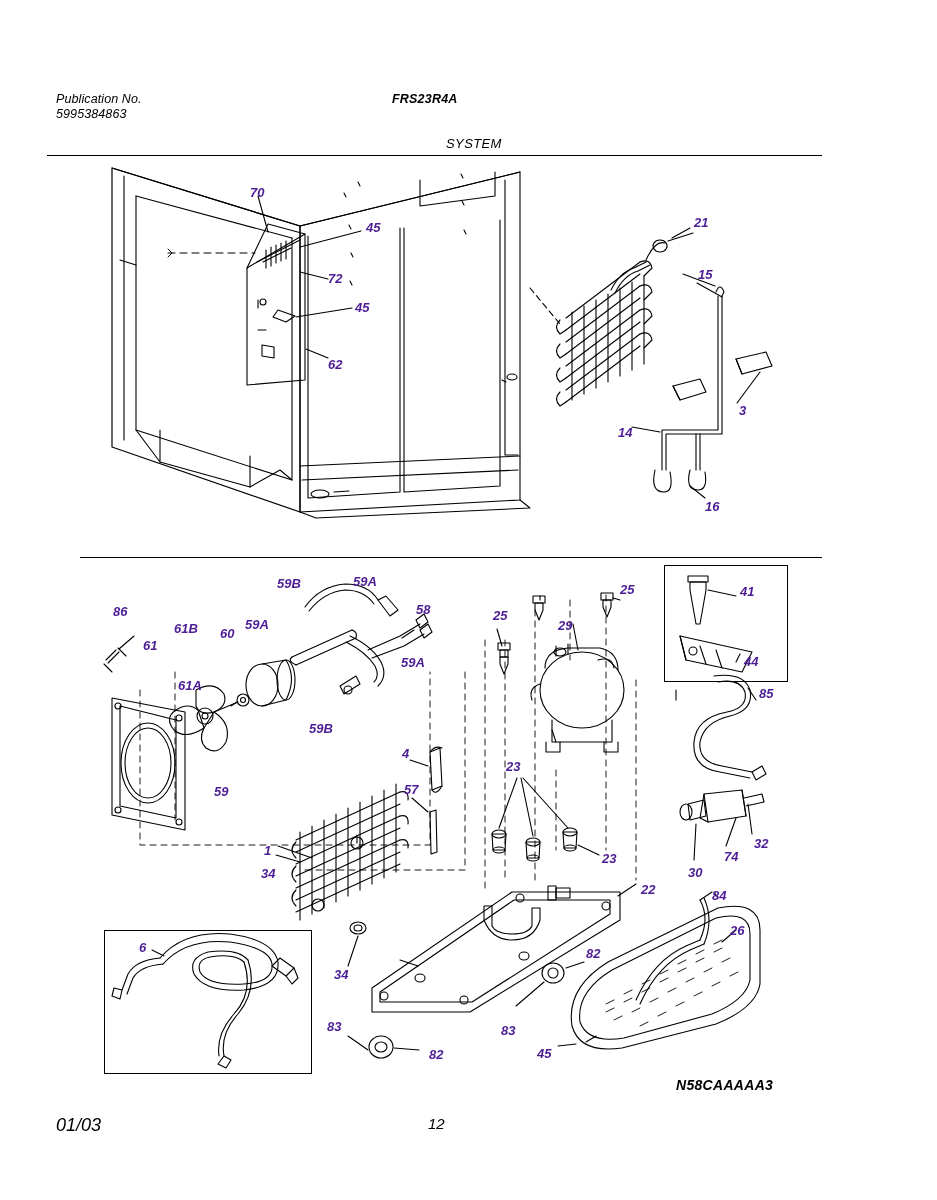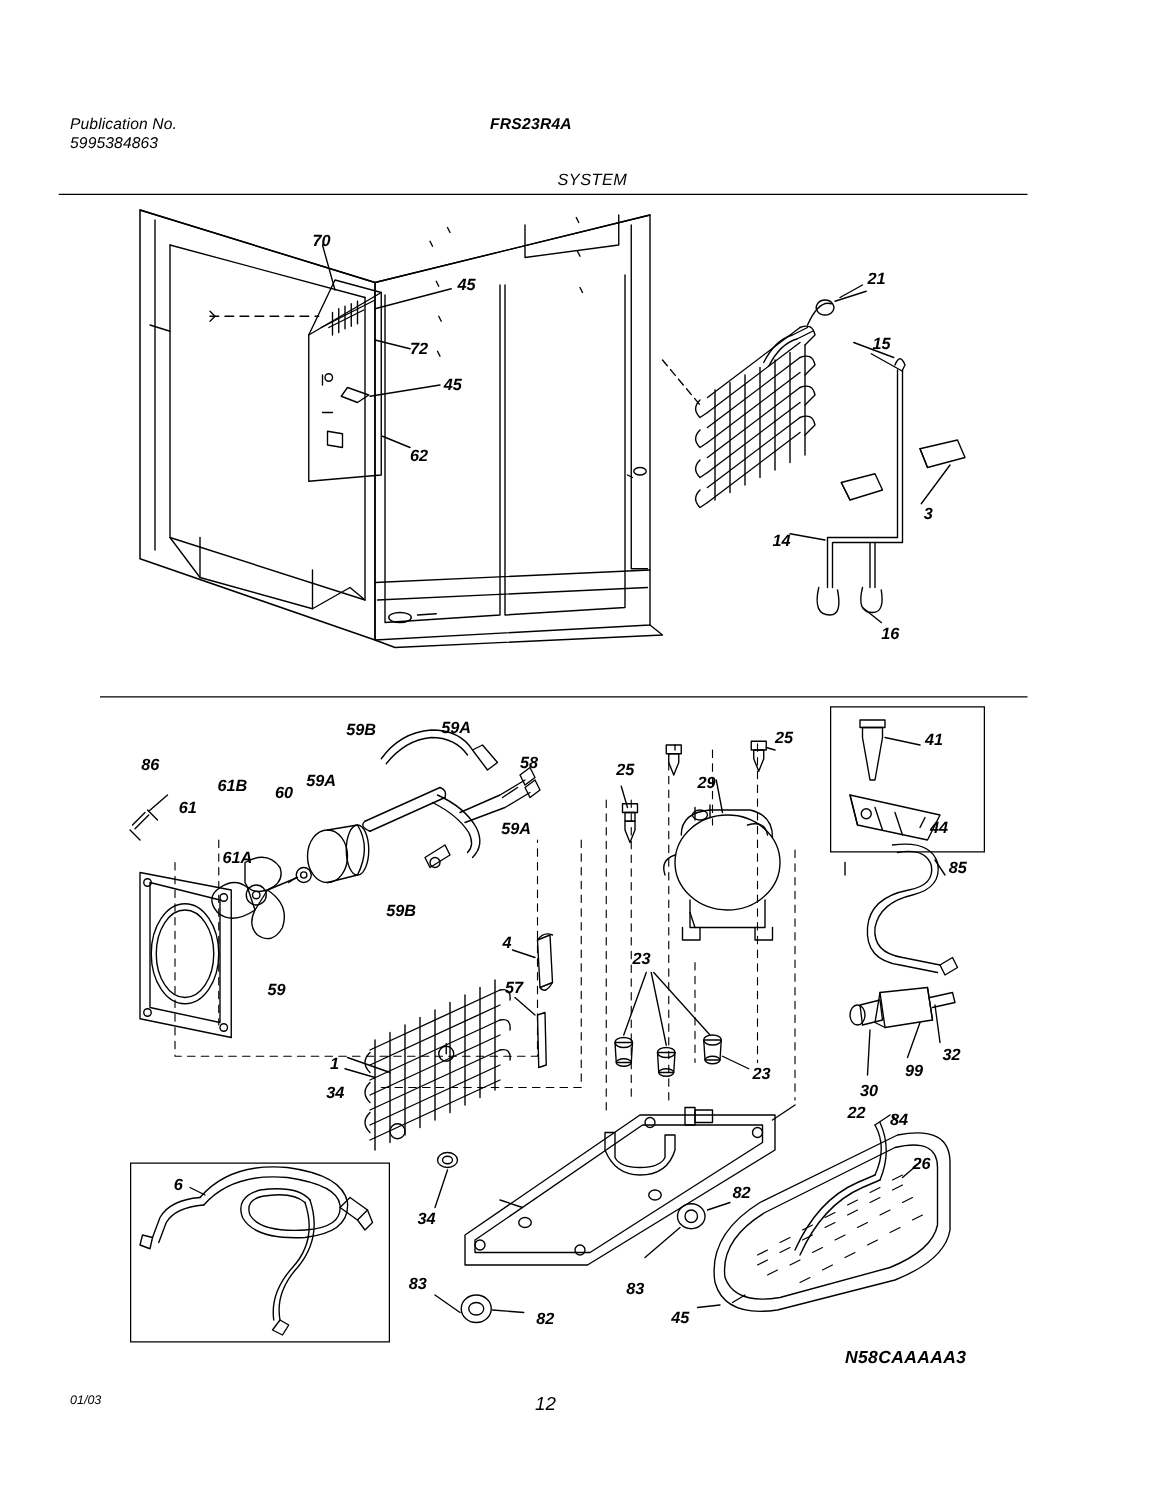--- a/index.html
+++ b/index.html
@@ -59,41 +59,41 @@
     left: 80px;
     top: 557px;
     width: 742px;
     height: 1px;
     background: #000;
   }
   .footer-date {
     position: absolute;
     left: 56px;
     top: 1115px;
-    font-size: 10px;
+    font-size: 18px;
   }
   .footer-page {
     position: absolute;
     left: 428px;
     top: 1115px;
     font-size: 15px;
   }
   .diagram-code {
     position: absolute;
     left: 676px;
     top: 1077px;
     font-size: 14px;
     font-weight: bold;
     letter-spacing: .3px;
   }
   .callout {
     position: absolute;
     font-size: 13px;
     font-weight: bold;
-    color: #000000;
+    color: #4c1d95;
     white-space: nowrap;
   }
   svg.art {
     position: absolute;
     left: 0; top: 0;
     width: 937px;
     height: 1200px;
     pointer-events: none;
   }
   .box-outline {
@@ -424,26 +424,26 @@
   <div class="callout" style="left:401px; top:655px;">59A</div>
   <div class="callout" style="left:135px; top:678px;margin-left:43px;">61A</div>
   <div class="callout" style="left:309px; top:721px;">59B</div>
   <div class="callout" style="left:759px; top:686px;">85</div>
   <div class="callout" style="left:214px; top:784px;">59</div>
   <div class="callout" style="left:402px; top:746px;">4</div>
   <div class="callout" style="left:404px; top:782px;">57</div>
   <div class="callout" style="left:506px; top:759px;">23</div>
   <div class="callout" style="left:602px; top:851px;">23</div>
   <div class="callout" style="left:688px; top:865px;">30</div>
-  <div class="callout" style="left:724px; top:849px;">99</div>
+  <div class="callout" style="left:724px; top:849px;">74</div>
   <div class="callout" style="left:754px; top:836px;">32</div>
   <div class="callout" style="left:264px; top:843px;">1</div>
   <div class="callout" style="left:261px; top:866px;">34</div>
   <div class="callout" style="left:334px; top:967px;">34</div>
-  <div class="callout" style="left:641px; top:882px;margin-left:37px;">22</div>
+  <div class="callout" style="left:641px; top:882px;">22</div>
   <div class="callout" style="left:712px; top:888px;">84</div>
   <div class="callout" style="left:730px; top:923px;">26</div>
   <div class="callout" style="left:586px; top:946px;">82</div>
   <div class="callout" style="left:139px; top:940px;">6</div>
   <div class="callout" style="left:327px; top:1019px;">83</div>
   <div class="callout" style="left:429px; top:1047px;">82</div>
   <div class="callout" style="left:501px; top:1023px;">83</div>
   <div class="callout" style="left:537px; top:1046px;">45</div>
 
   <div class="diagram-code">N58CAAAAA3</div>

